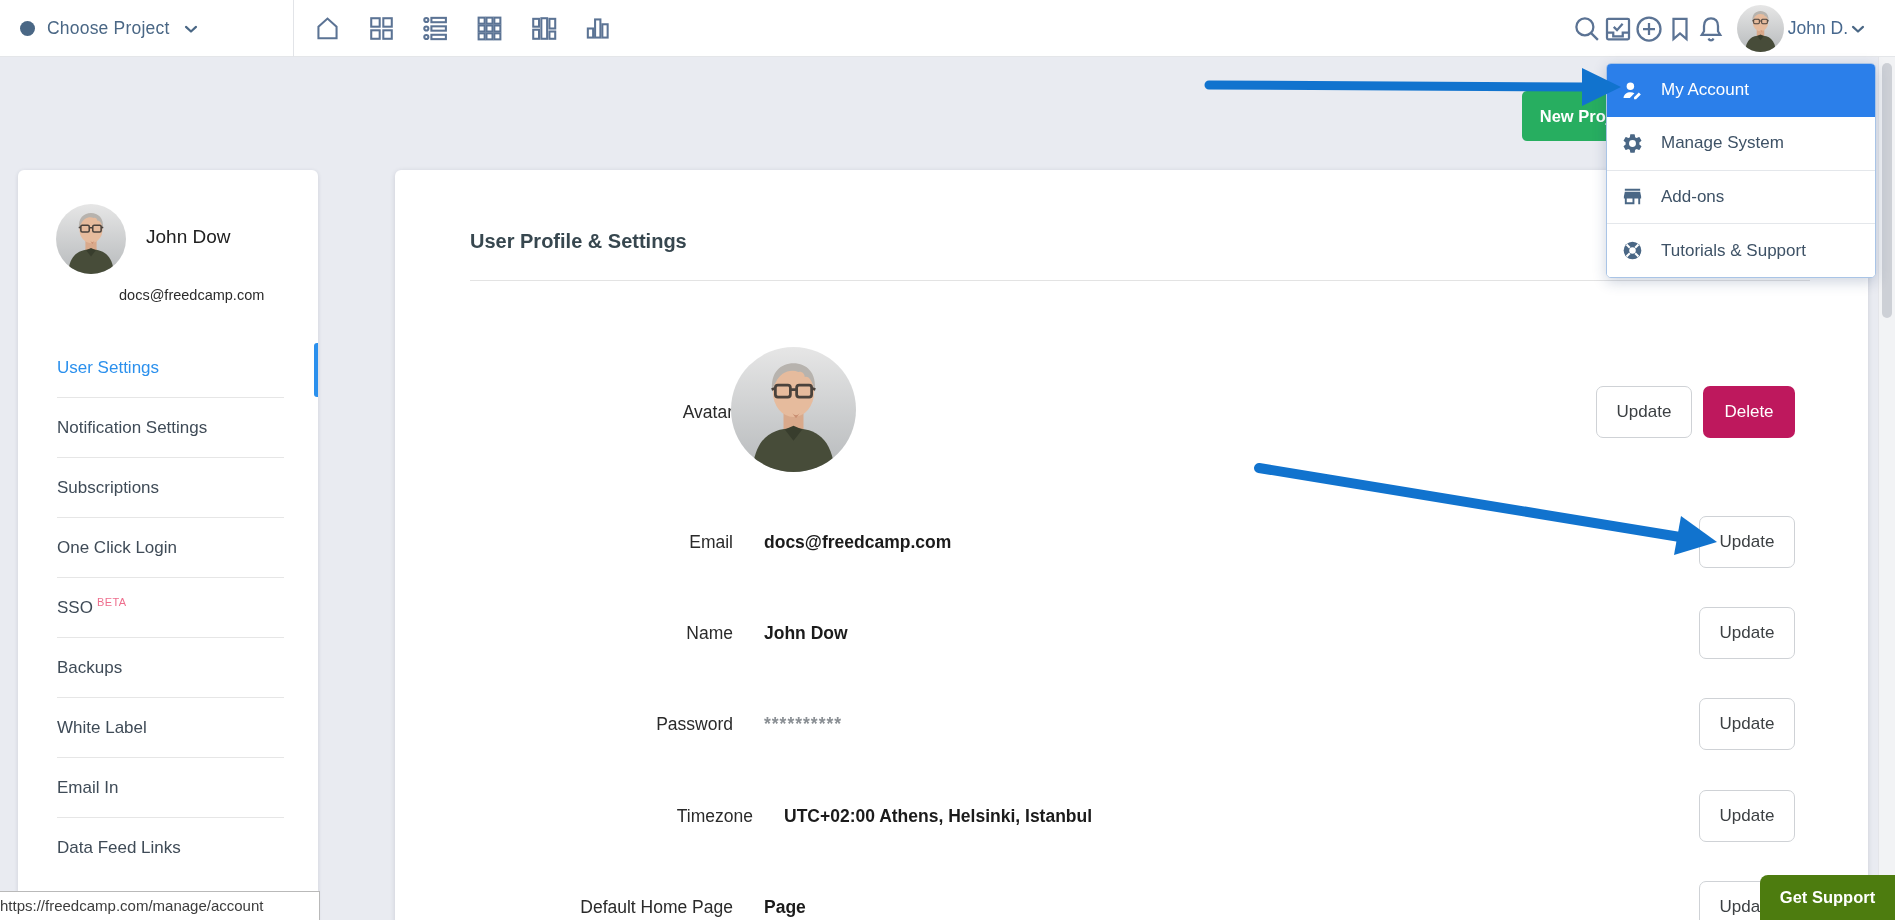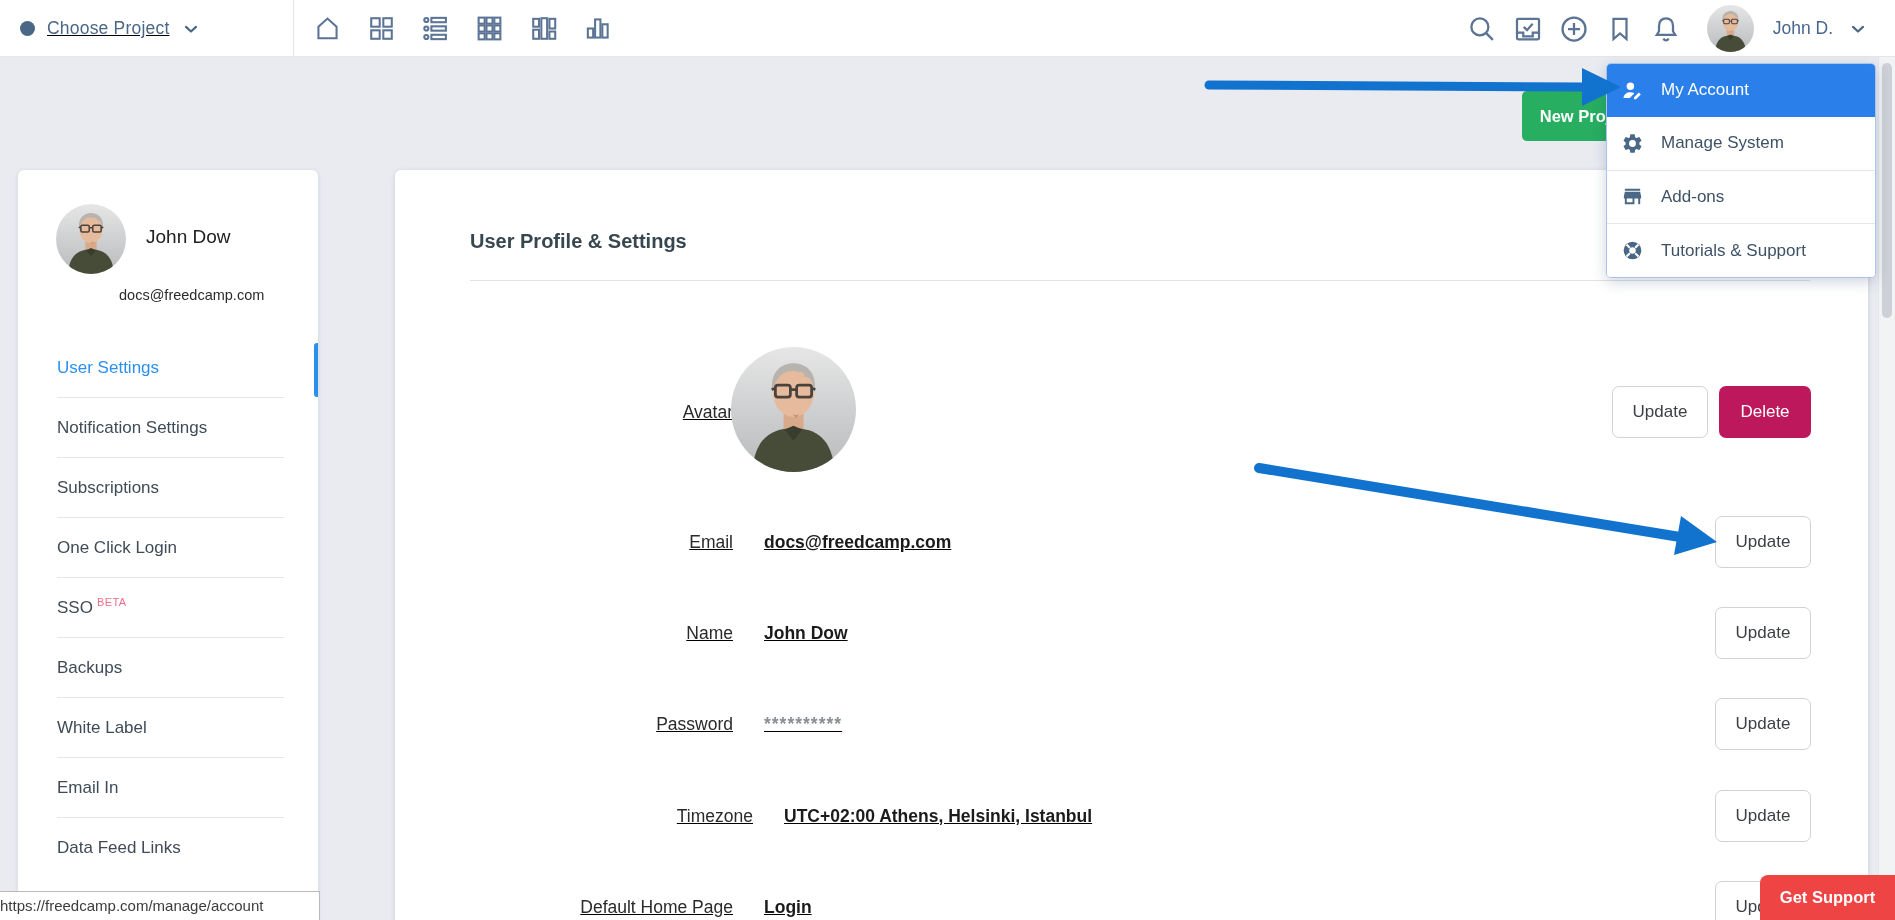--- a/index.html
+++ b/index.html
@@ -3,30 +3,30 @@
 <meta charset="utf-8">
 <style>
   * { margin:0; padding:0; box-sizing:border-box; }
   html,body { width:1895px; height:920px; overflow:hidden;
     font-family:"Liberation Sans", sans-serif; background:#e9ebf1; }
 
   
   .topbar { position:absolute; left:0; top:0; width:1895px; height:57px;
     background:#fff; border-bottom:1px solid #e4e6e9; z-index:20; }
   .project-selector { position:absolute; left:20px; top:0; height:57px;
-    display:flex; align-items:center; gap:12px; cursor:pointer;text-decoration:underline; }
+    display:flex; align-items:center; gap:12px; cursor:pointer; }
   .project-dot { width:15px; height:15px; border-radius:50%; background:#4a6785; }
   .project-label { font-size:17.5px; font-weight:500; color:#4a6785; letter-spacing:.2px; }
   .tb-chevron { width:20px; height:20px; stroke:#4a6785; fill:none;
     stroke-width:2.6; stroke-linecap:round; stroke-linejoin:round; }
   .topbar-divider { position:absolute; left:293px; top:0; width:1px; height:57px; background:#e2e4e8; }
   .view-icons { position:absolute; left:312px; top:0; height:57px; display:flex; align-items:center; gap:23px; }
   .icon-btn { width:31px; height:31px; display:flex; align-items:center; justify-content:center; cursor:pointer; }
   .icon-btn svg { width:29px; height:29px; stroke:#5b7394; fill:none; stroke-width:1.7; }
-  .topbar-right { position:absolute; right:27px; top:0; height:57px; display:flex; align-items:center; gap:15px; }
+  .topbar-right { position:absolute; right:27px; top:0; height:57px; display:flex; align-items:center; gap:0; }
   .topbar-right .icon-btn svg { width:30px; height:30px; stroke-width:1.8; }
   .tb-avatar { width:47px; height:47px; border-radius:50%; overflow:hidden; margin-left:10px; cursor:pointer; }
   .tb-username { font-size:17.5px; font-weight:500; color:#47688e; margin-left:4px; cursor:pointer; }
   .portrait-svg { display:block; width:100%; height:100%; }
 
   
   .user-menu { position:absolute; left:1606px; top:63px; width:270px; height:215px;
     background:#fff; border:1px solid #a9c4e6; border-radius:5px;
     box-shadow:0 4px 14px rgba(30,60,110,.22); z-index:40; display:flex; flex-direction:column; overflow:hidden; }
   .menu-item { flex:1; display:flex; align-items:center; gap:17px; padding-left:14px;
@@ -56,41 +56,41 @@
   .sb-item.active { color:#2b90ed; }
   .sb-active-bar { position:absolute; right:0; top:173px; width:4px; height:54px;
     background:#2b90ed; border-radius:3px 0 0 3px; }
   .sb-badge { font-size:11px; color:#ee6e8d; margin-left:4px; transform:translateY(-6px); letter-spacing:.4px; }
 
   
   .main-card { position:absolute; left:395px; top:170px; width:1473px; height:790px;
     background:#fff; border-radius:6px; box-shadow:0 1px 5px rgba(40,50,70,.15); z-index:10; }
   .main-title { position:absolute; left:75px; top:60px; font-size:20px; font-weight:700; color:#37474f; }
   .main-title-divider { position:absolute; left:75px; right:58px; top:110px; height:1px; background:#e3e3e3; }
-  .prow { position:absolute; left:0; right:0; height:52px; display:flex; align-items:center;text-decoration:underline; }
+  .prow { position:absolute; left:0; right:16px; height:52px; display:flex; align-items:center; }
   .prow-label { width:338px; text-align:right; font-size:17.5px; color:#2a2a2a; flex:0 0 auto; }
   .prow-value { margin-left:31px; font-size:17.5px; font-weight:700; color:#1b1b1b; }
   .prow-value.muted { color:#8a8f94; font-weight:600; letter-spacing:1px; }
   .prow-btns { position:absolute; right:57px; top:0; display:flex; gap:11px; }
   .btn { height:52px; background:#fff; border:1px solid #cfd2d6; border-radius:7px;
     font-family:inherit; font-size:17px; color:#3c4043; cursor:pointer; }
   .update-btn { width:96px; }
   .delete-btn { width:92px; background:#be185d; border:none; color:#fff; }
   .avatar-row-img { position:absolute; left:336px; top:177px; width:125px; height:125px;
     border-radius:50%; overflow:hidden; }
 
   
   .arrow-svg { position:absolute; z-index:50; pointer-events:none; }
 
   
   .status-tooltip { position:absolute; left:0; bottom:0; width:320px; height:29px;
     background:#fff; border:1px solid #b9b9b9; border-left:none; border-bottom:none;
     font-size:15px; color:#3c3c3c; line-height:27px; z-index:60; white-space:nowrap; overflow:hidden; }
   .get-support { position:absolute; right:0; bottom:0; width:135px; height:45px;
-    background:#ef4444; border:none; border-radius:8px 0 0 0; color:#fff;
+    background:#4d7c0f; border:none; border-radius:8px 0 0 0; color:#fff;
     font-family:inherit; font-size:16.5px; font-weight:700; z-index:60; cursor:pointer; }
   .scrollbar { position:absolute; right:0; top:57px; width:17px; height:863px;
     background:#f2f3f5; border-left:1px solid #e4e5e9; z-index:15; }
   .scroll-thumb { position:absolute; left:3px; top:6px; width:10px; height:255px;
     background:#cdd0d6; border-radius:5px; }
 </style>
 </head>
 <body>
 
 <svg width="0" height="0" style="position:absolute" aria-hidden="true">
@@ -349,21 +349,21 @@
   <div class="prow" style="top:620px;padding-left:20px;">
     <div class="prow-label">Timezone</div>
     <div class="prow-value">UTC+02:00 Athens, Helsinki, Istanbul</div>
     <div class="prow-btns">
       <button class="btn update-btn">Update</button>
     </div>
   </div>
 
   <div class="prow" style="top:711px;">
     <div class="prow-label">Default Home Page</div>
-    <div class="prow-value">Login</div>
+    <div class="prow-value">Page</div>
     <div class="prow-btns">
       <button class="btn update-btn">Update</button>
     </div>
   </div>
 </main>
 
 <svg class="arrow-svg" style="left:1200px; top:60px;" width="430" height="60">
   <line x1="9" y1="25" x2="384" y2="27" stroke="#1173ce" stroke-width="9" stroke-linecap="round"></line>
   <polygon points="382,8 382,46 421,27" fill="#1173ce"></polygon>
 </svg>

